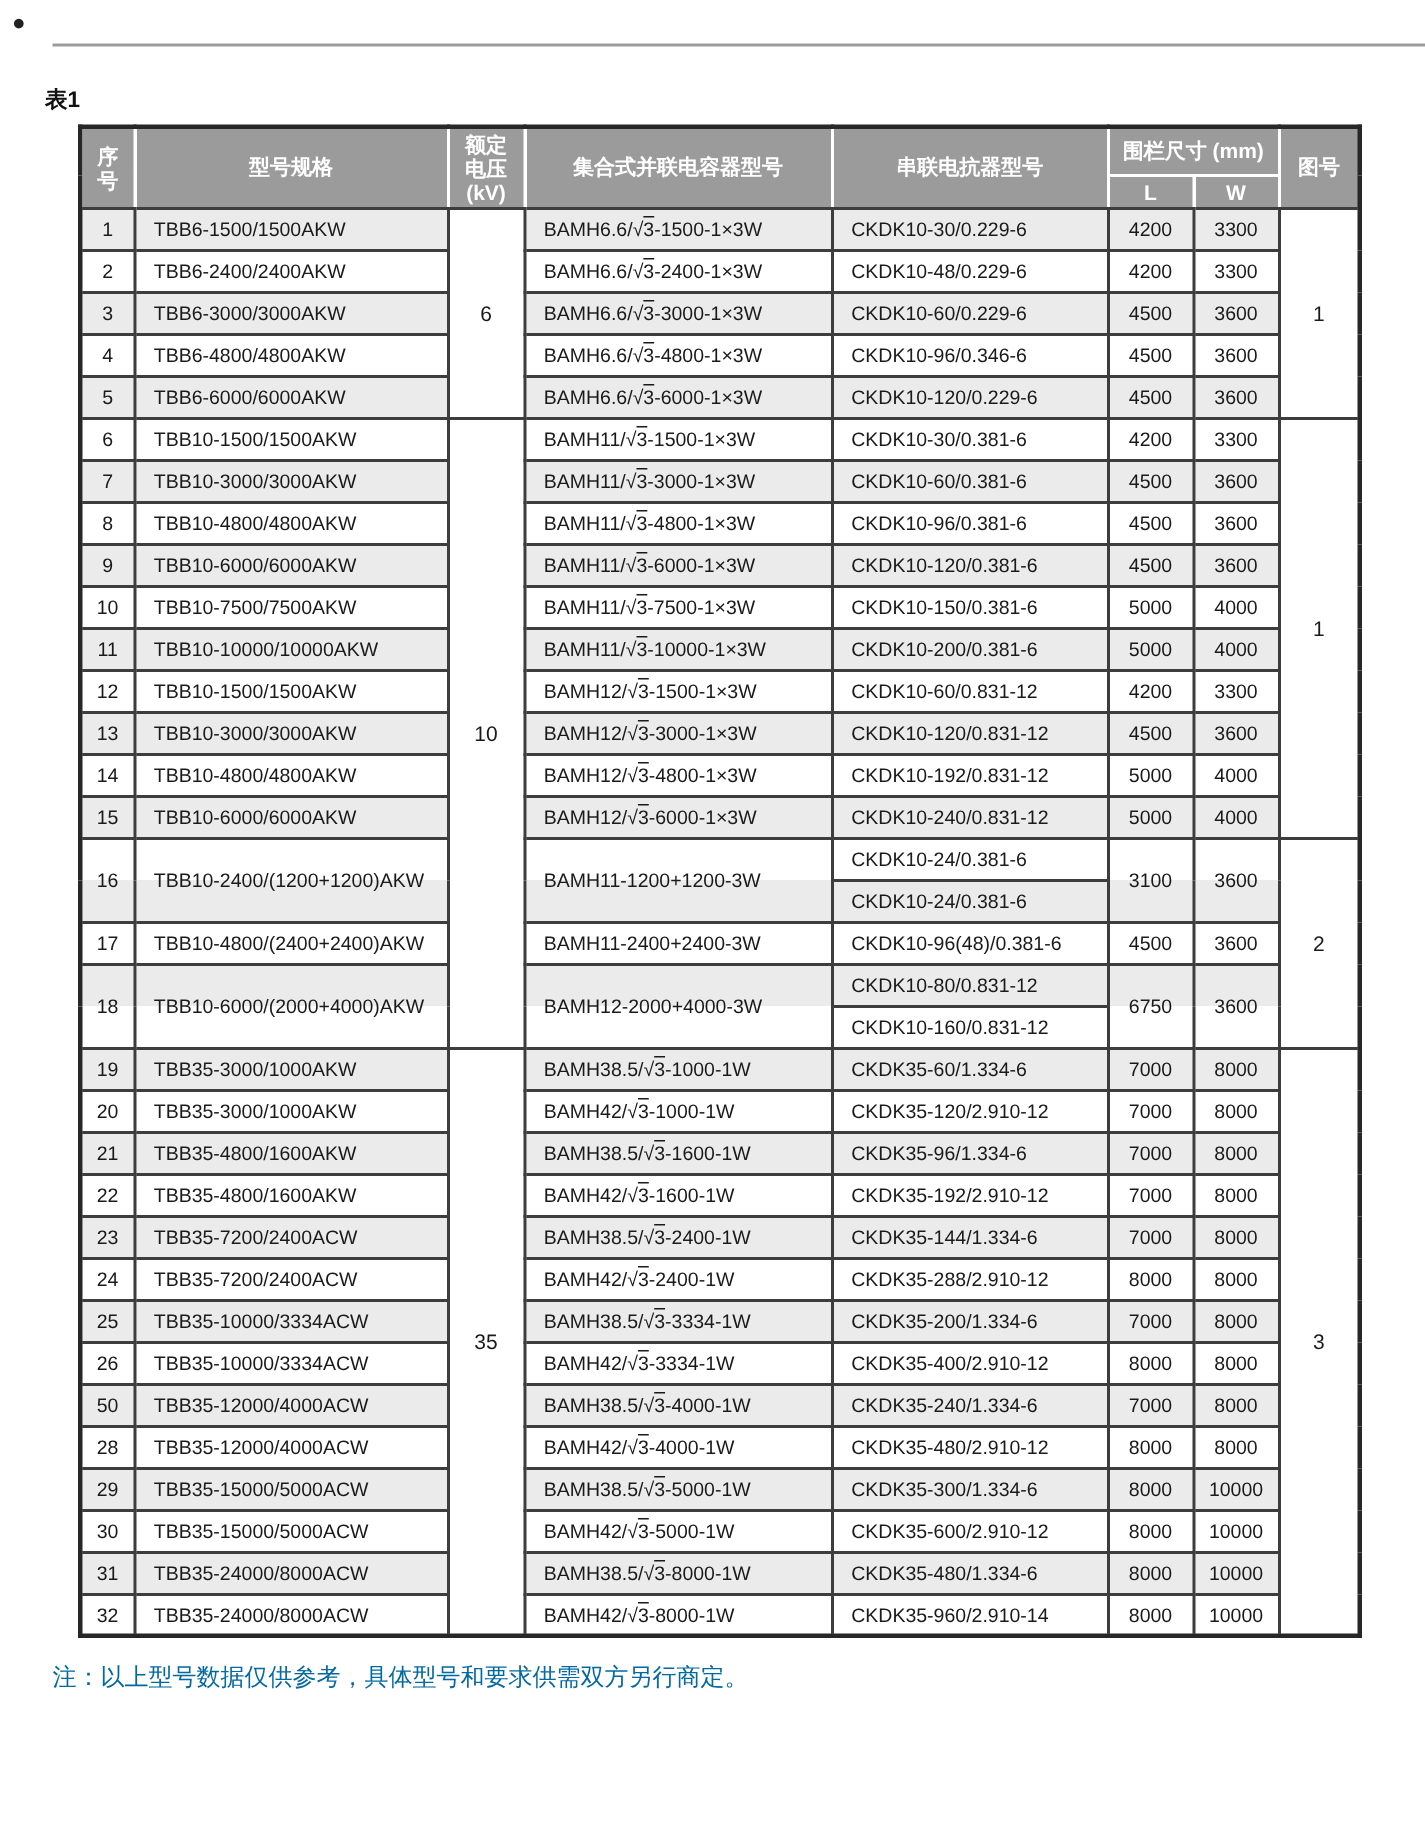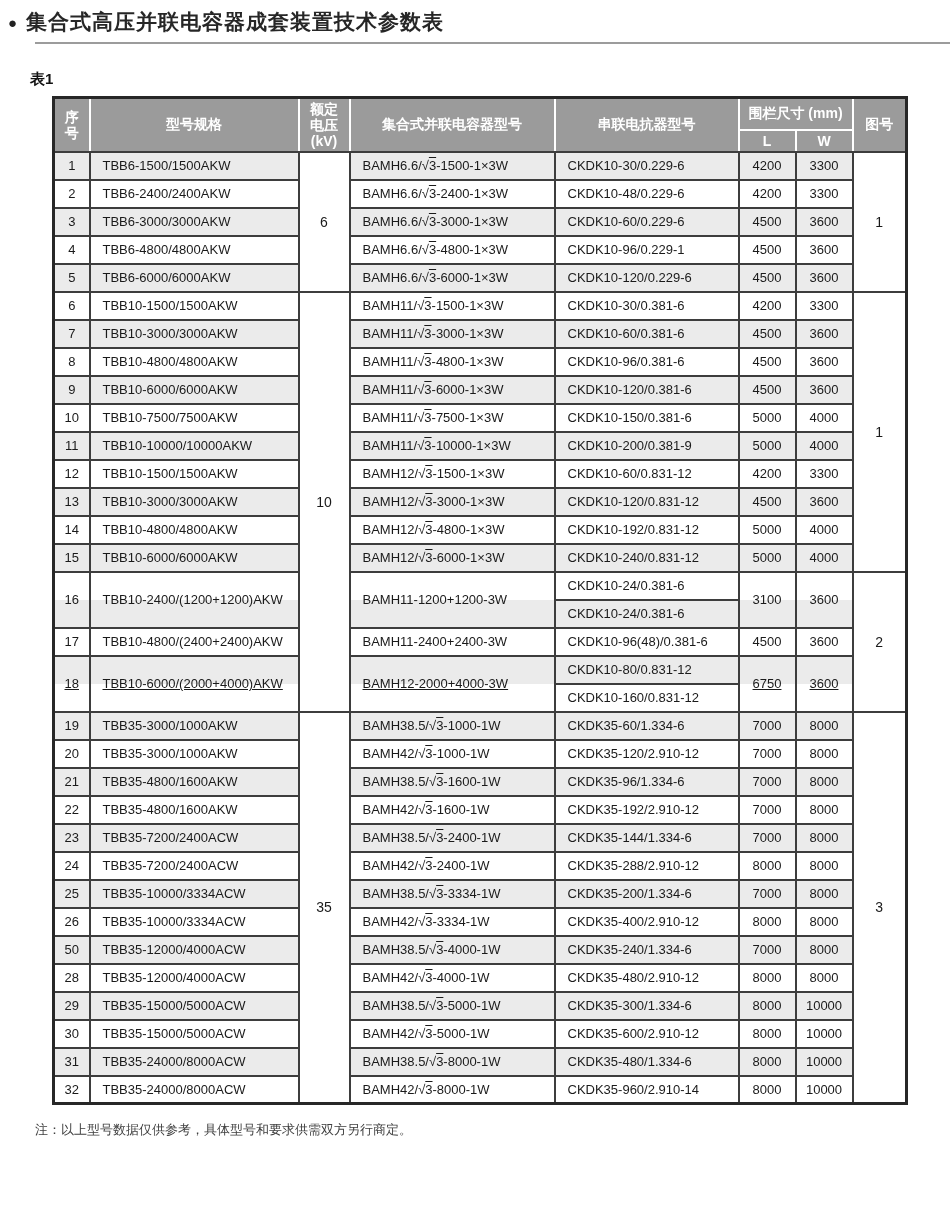--- a/index.html
+++ b/index.html
@@ -34,32 +34,31 @@
     border:2px solid #3d3d3d;
     font-size:13px; color:#1a1a1a; padding:0;
   }
   tbody tr { height:28px; }
   td.left { text-align:left; padding-left:12px; }
   td.center { text-align:center; }
   td.band { background:#ebebeb; }
   td.plain-white { background:#ffffff; }
   td.vplain { background:#ffffff; font-size:14px; }
   td.grad-wg { background:linear-gradient(to bottom,#ffffff 50%,#ebebeb 50%); }
-  td.grad-gw { background:linear-gradient(to bottom,#ebebeb 50%,#ffffff 50%);text-decoration:underline; }
+  td.grad-gw { background:linear-gradient(to bottom,#ebebeb 50%,#ffffff 50%); }
 
   .rd { text-decoration:overline; }
 
-  .note { margin:16px 13px 0 35px; font-size:13px; color:#404040; }
+  .note { margin:16px 13px 0 35px; font-size:16px; color:#0369a1; }
 </style>
 </head>
 <body>
 
 <div class="title-row">
   <span class="bullet">●</span>
-  <h1 class="page-title">集合式高压并联电容器成套装置技术参数表</h1>
 </div>
 <div class="title-rule"></div>
 
 <div class="table-label">表1</div>
 
 <table class="spec">
   <colgroup>
     <col style="width:36px">
       <col style="width:209px">
       <col style="width:51px">
@@ -111,21 +110,21 @@
         <td class="left band">TBB6-3000/3000AKW</td>
         <td class="left sqrt band">BAMH6.6/<span class="rt">√<span class="rd">3</span></span>-3000-1×3W</td>
         <td class="left band">CKDK10-60/0.229-6</td>
         <td class="center band">4500</td>
         <td class="center band">3600</td>
       </tr>
       <tr>
         <td class="center plain-white">4</td>
         <td class="left plain-white">TBB6-4800/4800AKW</td>
         <td class="left sqrt plain-white">BAMH6.6/<span class="rt">√<span class="rd">3</span></span>-4800-1×3W</td>
-        <td class="left plain-white">CKDK10-96/0.229-1</td>
+        <td class="left plain-white">CKDK10-96/0.346-6</td>
         <td class="center plain-white">4500</td>
         <td class="center plain-white">3600</td>
       </tr>
       <tr>
         <td class="center band">5</td>
         <td class="left band">TBB6-6000/6000AKW</td>
         <td class="left sqrt band">BAMH6.6/<span class="rt">√<span class="rd">3</span></span>-6000-1×3W</td>
         <td class="left band">CKDK10-120/0.229-6</td>
         <td class="center band">4500</td>
         <td class="center band">3600</td>
@@ -169,21 +168,21 @@
         <td class="left plain-white">TBB10-7500/7500AKW</td>
         <td class="left sqrt plain-white">BAMH11/<span class="rt">√<span class="rd">3</span></span>-7500-1×3W</td>
         <td class="left plain-white">CKDK10-150/0.381-6</td>
         <td class="center plain-white">5000</td>
         <td class="center plain-white">4000</td>
       </tr>
       <tr>
         <td class="center band">11</td>
         <td class="left band">TBB10-10000/10000AKW</td>
         <td class="left sqrt band">BAMH11/<span class="rt">√<span class="rd">3</span></span>-10000-1×3W</td>
-        <td class="left band">CKDK10-200/0.381-9</td>
+        <td class="left band">CKDK10-200/0.381-6</td>
         <td class="center band">5000</td>
         <td class="center band">4000</td>
       </tr>
       <tr>
         <td class="center plain-white">12</td>
         <td class="left plain-white">TBB10-1500/1500AKW</td>
         <td class="left sqrt plain-white">BAMH12/<span class="rt">√<span class="rd">3</span></span>-1500-1×3W</td>
         <td class="left plain-white">CKDK10-60/0.831-12</td>
         <td class="center plain-white">4200</td>
         <td class="center plain-white">3300</td>

